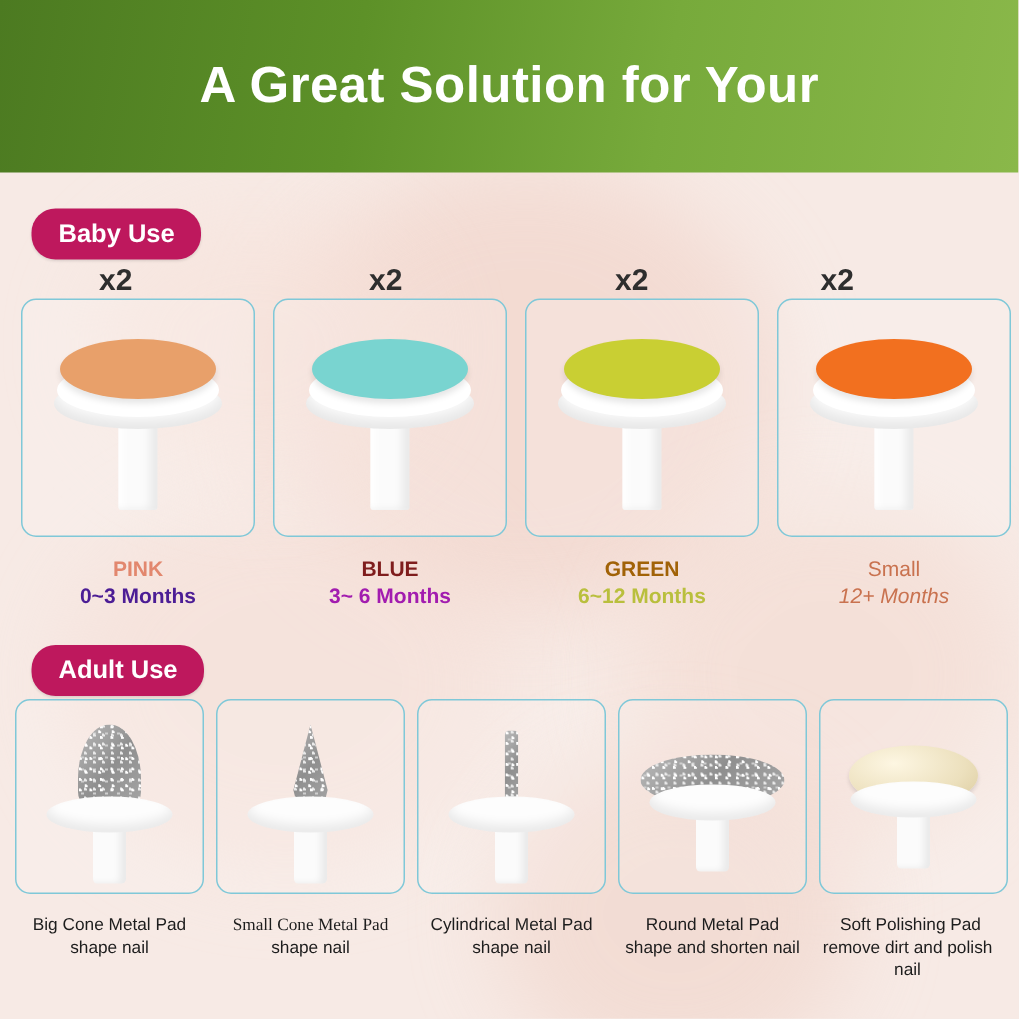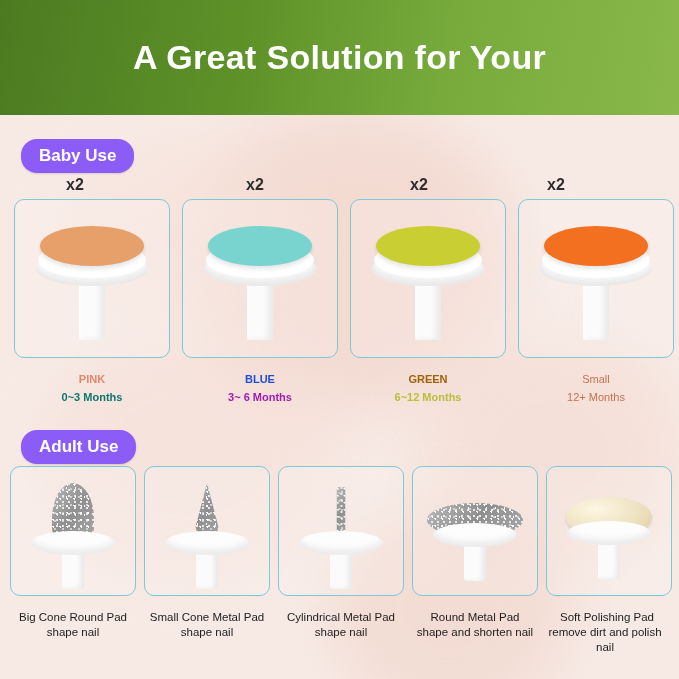--- a/index.html
+++ b/index.html
@@ -26,31 +26,31 @@
     background:linear-gradient(100deg,#4c7a21 0%,#5d9128 35%,#77aa3b 65%,#8ab84a 100%);
     display:flex; flex-direction:column; align-items:center; justify-content:center;gap:21px;
   }
   .header .line {
     color:#ffffff; font-size:34px; font-weight:bold; line-height:43px;
     letter-spacing:.3px; text-align:center;
   }
 
   
   .pill {
-    position:absolute; background:#8b5cf6; color:#ffffff;
+    position:absolute; background:#be185d; color:#ffffff;
     border-radius:16px; font-size:17px; font-weight:bold;
     padding:7px 18px; box-shadow:0 1px 2px rgba(0,0,0,.12);
   }
   .pill-baby { left:21px; top:139px; }
   .pill-adult { left:21px; top:430px; }
 
   
   .qty-row { position:absolute; left:0; top:176px; width:679px; height:22px; }
   .qty {
-    position:absolute; font-size:16px; font-weight:bold; color:#2e2e2e;
+    position:absolute; font-size:20px; font-weight:bold; color:#2e2e2e;
   }
   .baby-grid {
     position:absolute; left:14px; top:199px;
     display:flex; gap:12px;
   }
   .baby-card {
     width:156px; height:159px;
     border:1.5px solid #7fc8d8; border-radius:10px;
     background:rgba(255,255,255,.18);
     position:relative; overflow:hidden;
@@ -75,21 +75,21 @@
   }
   .bit-white-disc {
     position:absolute; left:50%; transform:translateX(-50%);
     width:108px; height:36px; background:#ffffff; border-radius:50%;
     top:42px;
   }
 
   .baby-labels { position:absolute; left:0; top:370px; width:679px; }
   .blabel {
     position:absolute; text-align:center; width:156px;
-    font-size:11px; font-weight:bold; line-height:18px;
+    font-size:14px; font-weight:bold; line-height:18px;
   }
 
   
   .adult-grid {
     position:absolute; left:10px; top:466px;
     display:flex; gap:8px;
   }
   .adult-card {
     width:126px; height:130px;
     border:1.5px solid #7fc8d8; border-radius:10px;
@@ -202,30 +202,30 @@
     <div class="baby-card">
       <div class="bit-stem"></div>
       <div class="bit-base"></div>
       <div class="bit-white-disc"></div>
       <div class="bit-top" style="background:#f2701f"></div>
     </div>
   </div>
 
   <div class="baby-labels">
     <div class="blabel" style="left:14px;  color:#e2876e;">PINK</div>
-    <div class="blabel" style="left:14px;  top:18px; color:#0f766e;">0~3 Months</div>
-
-    <div class="blabel" style="left:182px; color:#1d4ed8;">BLUE</div>
+    <div class="blabel" style="left:14px;  top:18px; color:#4c1d95;">0~3 Months</div>
+
+    <div class="blabel" style="left:182px; color:#7f1d1d;">BLUE</div>
     <div class="blabel" style="left:182px; top:18px; color:#a21caf;">3~ 6 Months</div>
 
     <div class="blabel" style="left:350px; color:#a16207;">GREEN</div>
     <div class="blabel" style="left:350px; top:18px; color:#b9bf3d;">6~12 Months</div>
 
     <div class="blabel" style="left:518px; font-weight:normal; color:#c9724f;">Small</div>
-    <div class="blabel" style="left:518px; top:18px; font-weight:normal; color:#c9724f;">12+ Months</div>
+    <div class="blabel" style="left:518px; top:18px; font-weight:normal; color:#c9724f;font-style:italic;">12+ Months</div>
   </div>
 
   <div class="pill pill-adult">Adult Use</div>
 
   <div class="adult-grid">
     <div class="adult-card">
       <div class="bigcone grit"></div>
       <div class="a-stem"></div>
       <div class="a-base"></div>
     </div>
@@ -247,24 +247,24 @@
       <div class="a-base" style="top:56px;"></div>
     </div>
     <div class="adult-card">
       <div class="softpad"></div>
       <div class="a-stem" style="top:60px;"></div>
       <div class="a-base" style="top:54px;"></div>
     </div>
   </div>
 
   <div class="adult-labels">
-    <div class="alabel" style="left:6px;">Big Cone Round Pad</div>
+    <div class="alabel" style="left:6px;">Big Cone Metal Pad</div>
     <div class="alabel" style="left:6px;   top:15px;">shape nail</div>
 
-    <div class="alabel" style="left:140px;">Small Cone Metal Pad</div>
+    <div class="alabel" style="left:140px;font-family:Liberation Serif, serif;">Small Cone Metal Pad</div>
     <div class="alabel" style="left:140px; top:15px;">shape nail</div>
 
     <div class="alabel" style="left:274px;">Cylindrical Metal Pad</div>
     <div class="alabel" style="left:274px; top:15px;">shape nail</div>
 
     <div class="alabel" style="left:408px;">Round Metal Pad</div>
     <div class="alabel" style="left:408px; top:15px;">shape and shorten nail</div>
 
     <div class="alabel" style="left:540px;">Soft Polishing Pad</div>
     <div class="alabel small" style="left:538px; top:15px;">remove dirt and polish nail</div>

